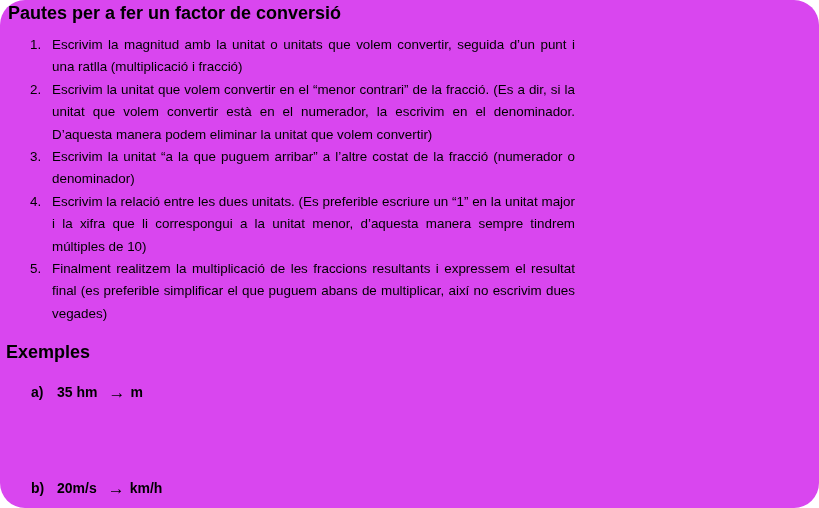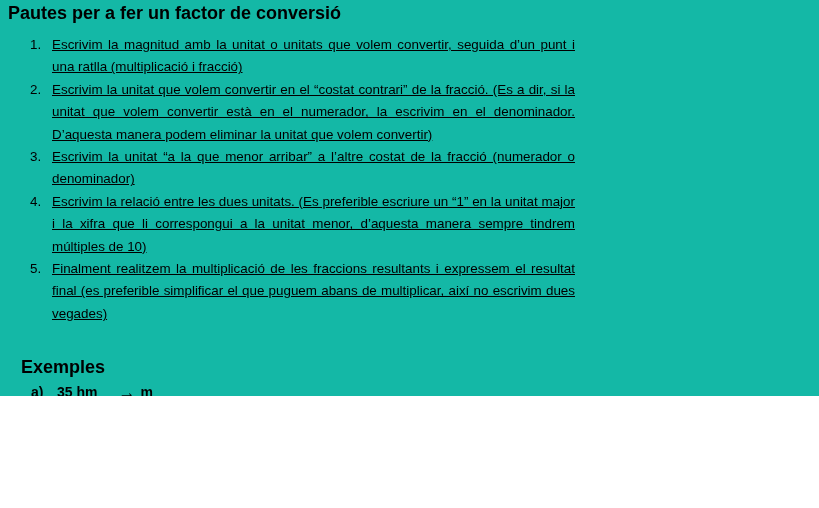--- a/index.html
+++ b/index.html
@@ -3,25 +3,26 @@
 <meta charset="utf-8">
 <style>
   html, body {
     margin: 0;
     padding: 0;
     background: #ffffff;
   }
   .page {
     position: relative;
     width: 819px;
-    height: 396px;
-    background: #14b8a6;
+    height: 508px;
+    background: #d946ef;
     color: #000000;
     font-family: "Liberation Sans", sans-serif;
     overflow: hidden;
+    border-radius: 25px;
   }
   .doc-title {
     position: absolute;
     left: 8px;
     top: 2px;
     margin: 0;
     font-size: 18px;
     line-height: 22px;
     font-weight: bold;
     color: #000000;
@@ -45,27 +46,26 @@
     color: #000000;
   }
   .step-text {
     width: 523px;
     font-size: 13.4px;
     line-height: 22.4px;
     text-align: justify;
     text-justify: inter-word;
     hyphens: none;
     color: #000000;
-    text-decoration: underline;
   }
   .examples-heading {
     position: absolute;
     left: 6px;
     top: 341px;
-    margin: 15px;
+    margin: 0;
     font-size: 18px;
     line-height: 22px;
     font-weight: bold;
     color: #000000;
     white-space: nowrap;
   }
   .example-row {
     position: absolute;
     left: 31px;
     display: flex;
@@ -75,21 +75,21 @@
     line-height: 20px;
     color: #000000;
     white-space: nowrap;
   }
   .example-a { top: 382px; }
   .example-b { top: 478px; }
   .example-label {
     flex: 0 0 26px;
     width: 26px;
   }
-  .example-from { margin-right: 21px; }
+  .example-from { margin-right: 11px; }
   .arrow-glyph {
     font-size: 17px;
     font-weight: bold;
     margin-right: 5px;
     position: relative;
     top: 1px;
   }
 </style>
 </head>
 <body>
@@ -98,25 +98,25 @@
 
   <h1 class="doc-title">Pautes per a fer un factor de conversió</h1>
 
   <div class="steps">
     <div class="step-row">
       <span class="step-num">1.</span>
       <span class="step-text">Escrivim la magnitud amb la unitat o unitats que volem convertir, seguida d’un punt i una ratlla (multiplicació i fracció)</span>
     </div>
     <div class="step-row">
       <span class="step-num">2.</span>
-      <span class="step-text">Escrivim la unitat que volem convertir en el “costat contrari” de la fracció. (Es a dir, si la unitat que volem convertir està en el numerador, la escrivim en el denominador. D’aquesta manera podem eliminar la unitat que volem convertir)</span>
+      <span class="step-text">Escrivim la unitat que volem convertir en el “menor contrari” de la fracció. (Es a dir, si la unitat que volem convertir està en el numerador, la escrivim en el denominador. D’aquesta manera podem eliminar la unitat que volem convertir)</span>
     </div>
     <div class="step-row">
       <span class="step-num">3.</span>
-      <span class="step-text">Escrivim la unitat “a la que menor arribar” a l’altre costat de la fracció (numerador o denominador)</span>
+      <span class="step-text">Escrivim la unitat “a la que puguem arribar” a l’altre costat de la fracció (numerador o denominador)</span>
     </div>
     <div class="step-row">
       <span class="step-num">4.</span>
       <span class="step-text">Escrivim la relació entre les dues unitats. (Es preferible escriure un “1” en la unitat major i la xifra que li correspongui a la unitat menor, d’aquesta manera sempre tindrem múltiples de 10)</span>
     </div>
     <div class="step-row">
       <span class="step-num">5.</span>
       <span class="step-text">Finalment realitzem la multiplicació de les fraccions resultants i expressem el resultat final (es preferible simplificar el que puguem abans de multiplicar, així no escrivim dues vegades)</span>
     </div>
   </div>

